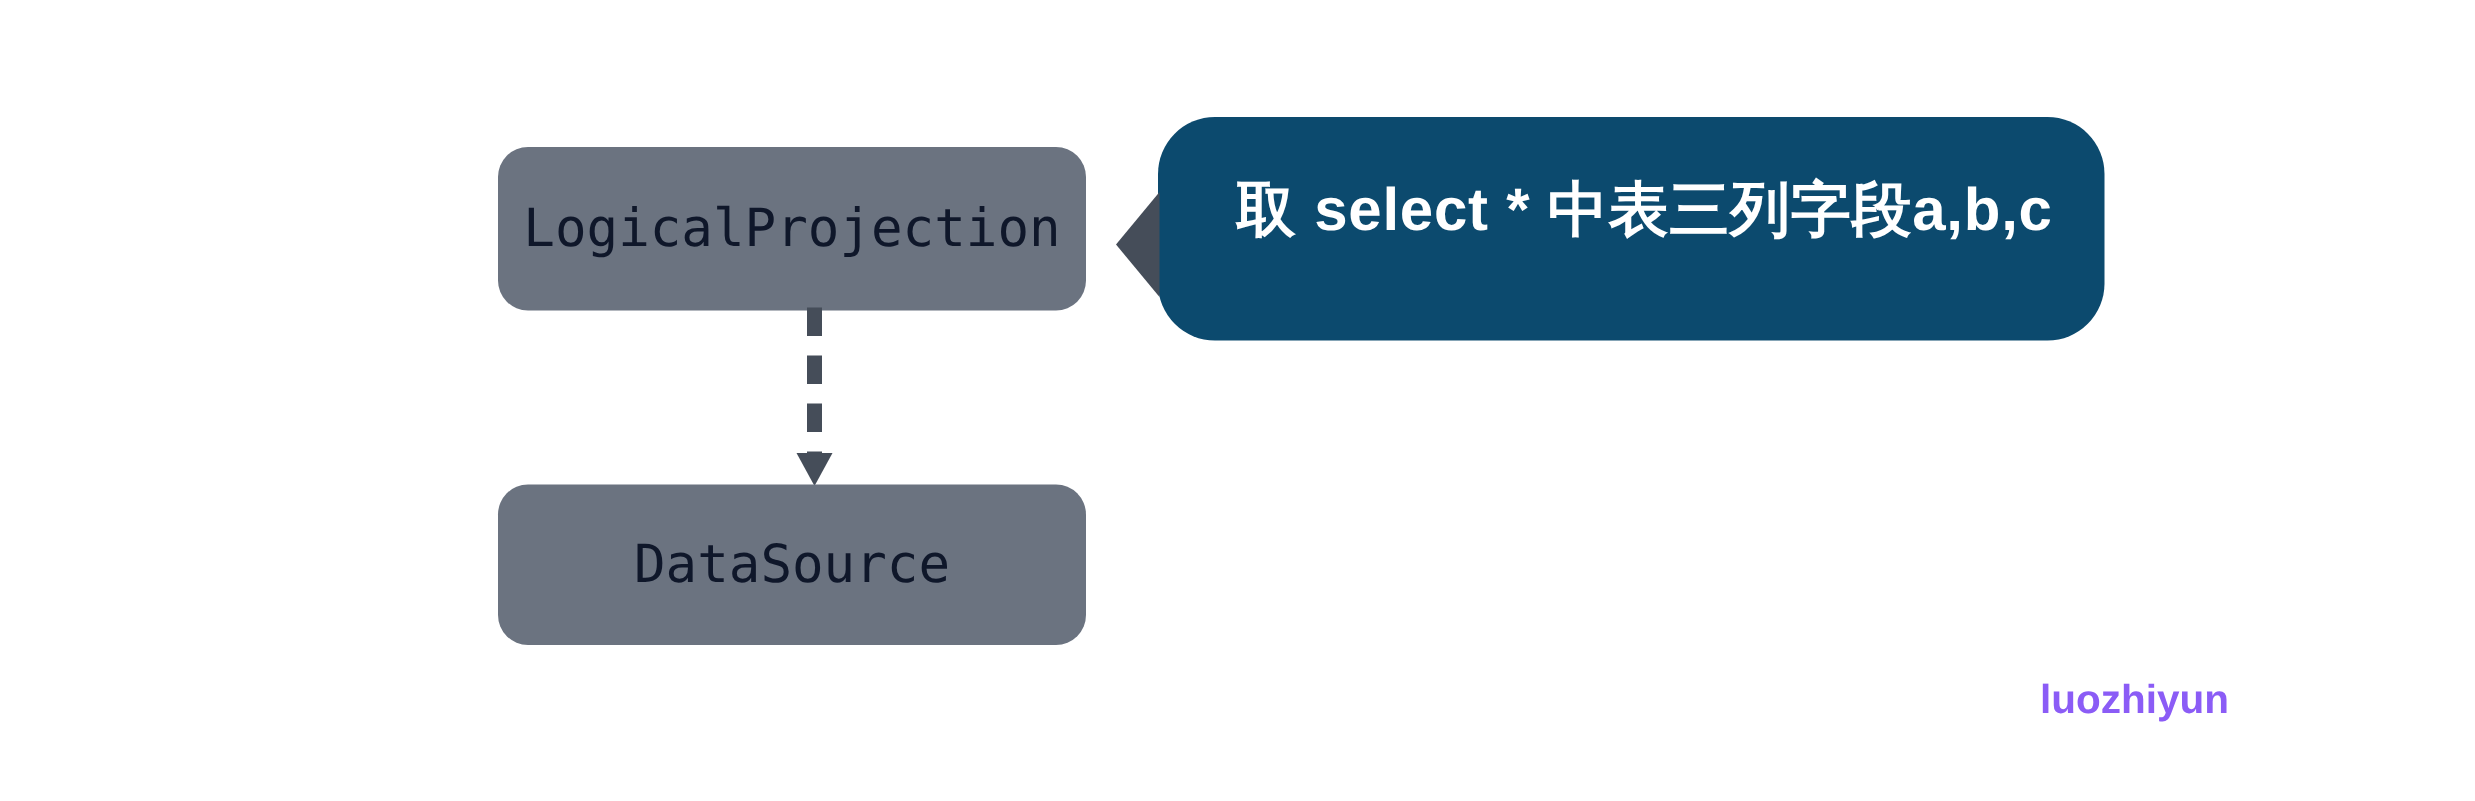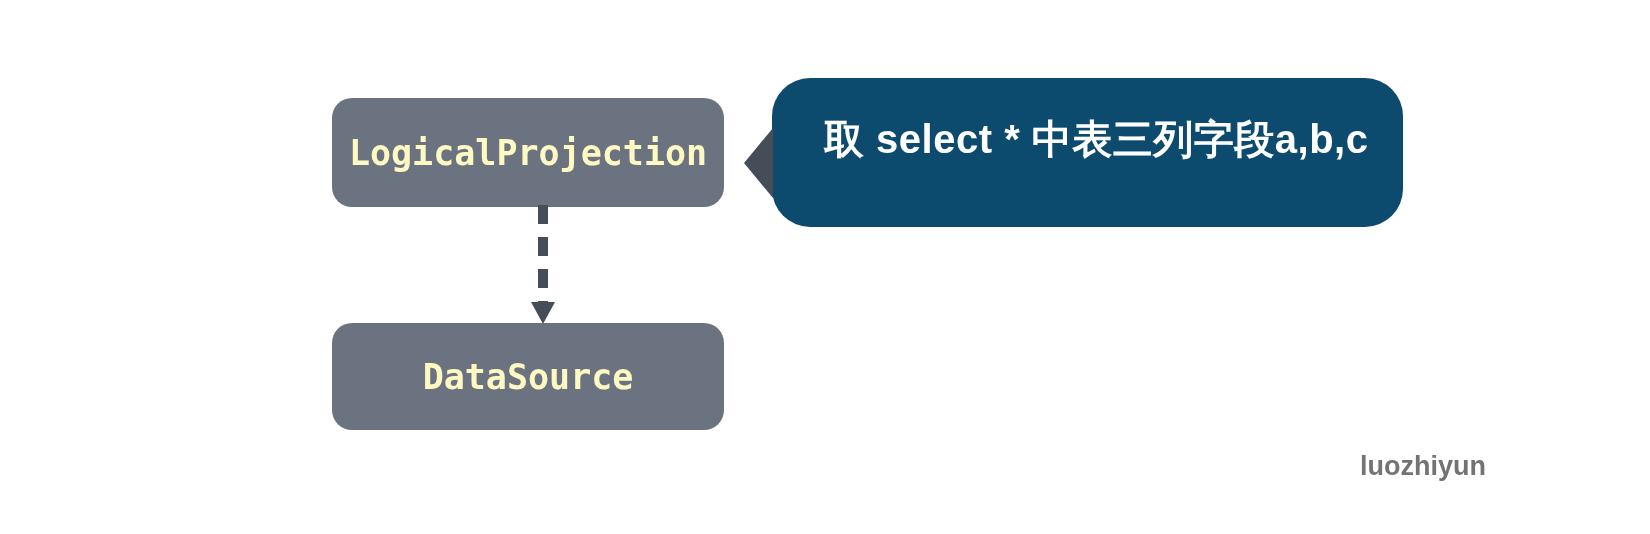--- a/index.html
+++ b/index.html
@@ -23,22 +23,22 @@
     border-radius: 20px;
     display: flex;
     align-items: center;
     justify-content: center;
   }
   .node-top    { top: 98px;  height: 109px; }
   .node-bottom { top: 323px; height: 107px; }
   .node-label {
     font-family: "DejaVu Sans Mono", "Liberation Mono", monospace;
     font-size: 35px;
-    font-weight: 700;
-    color: #fef9c3;
+    font-weight: 400;
+    color: #0f172a;
     letter-spacing: 0px;
     white-space: nowrap;
   }
 
   
   .edge-svg {
     position: absolute;
     left: 513px;
     top: 200px;
     width: 60px;
@@ -76,21 +76,21 @@
     letter-spacing: 0.5px;
   }
 
   
   .watermark {
     position: absolute;
     left: 1360px;
     top: 451px;
     font-size: 27px;
     font-weight: bold;
-    color: #737373;
+    color: #8b5cf6;
     white-space: nowrap;
   }
 </style>
 </head>
 <body>
 
 <div class="canvas">
 
   <div class="node node-top">
     <span class="node-label">LogicalProjection</span>

